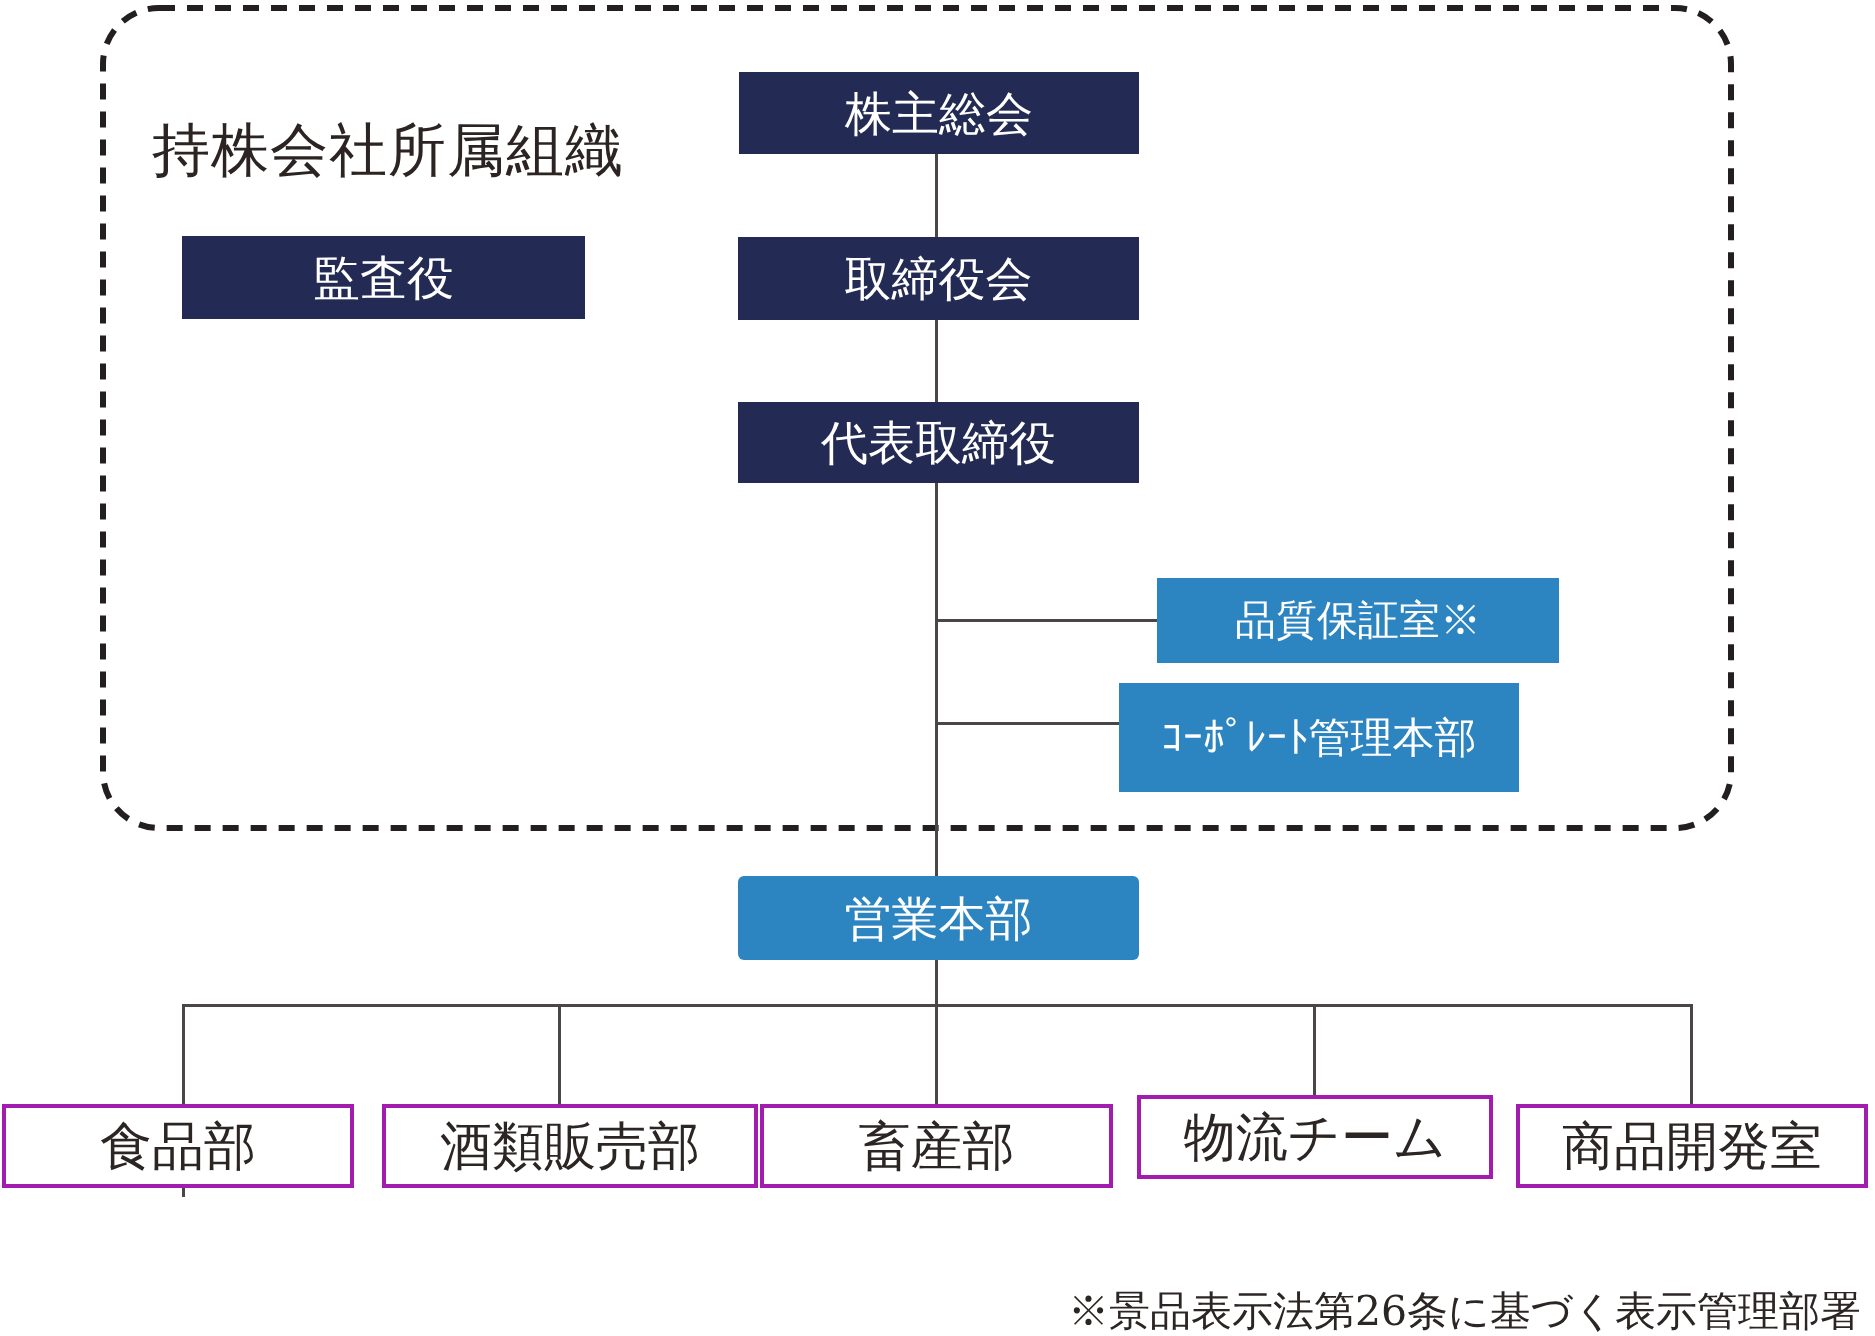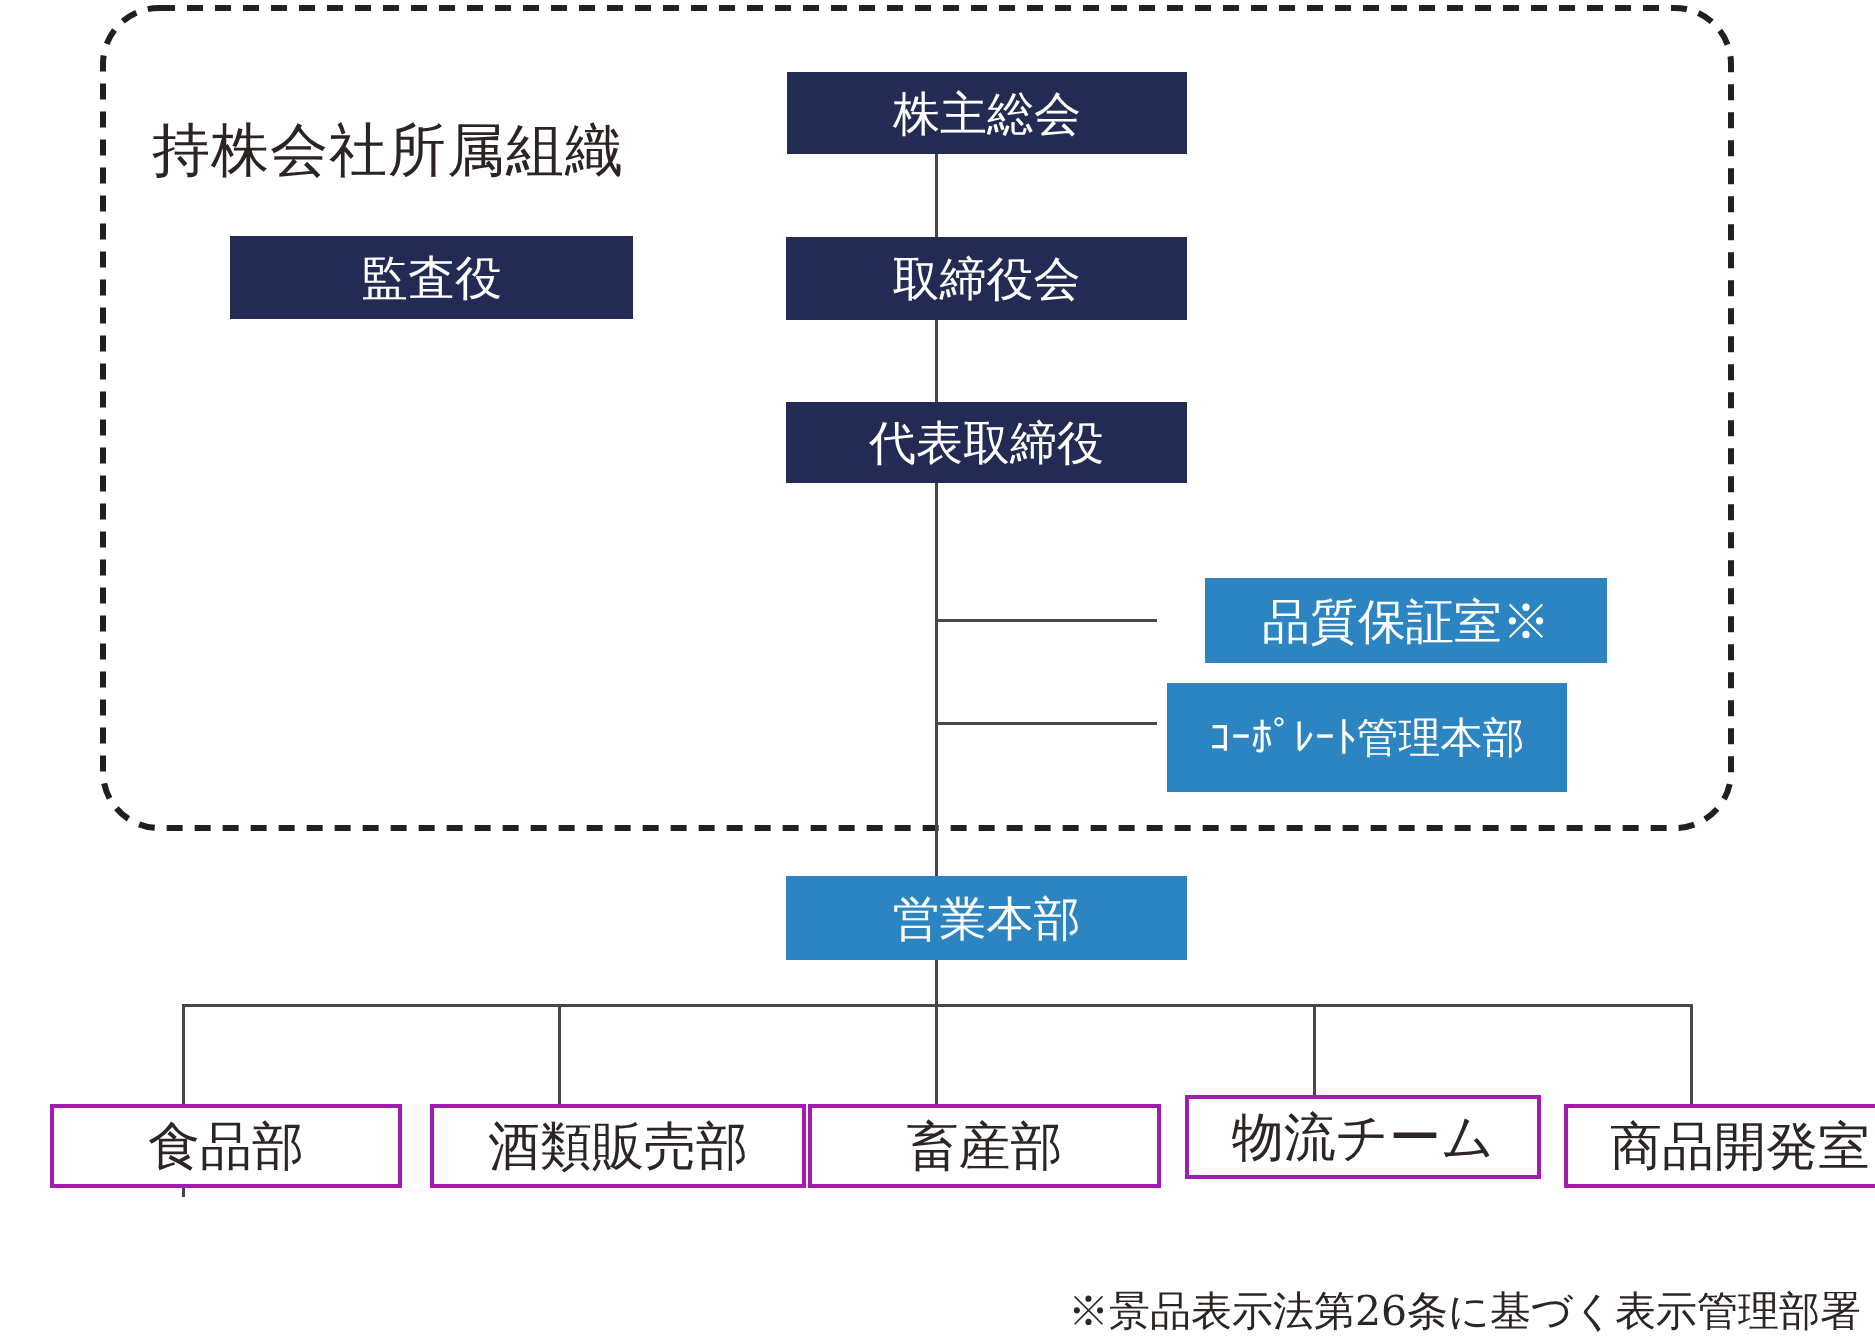--- a/index.html
+++ b/index.html
@@ -12,21 +12,20 @@
     overflow: hidden;
   }
   .node {
     position: absolute;
     display: flex;
     align-items: center;
     justify-content: center;
     box-sizing: border-box;
     white-space: nowrap;
     line-height: 1;
-    margin-left: 48px;
   }
   .navy  { background: #232b54; color: #ffffff; font-size: 47px; }
   .blue  { background: #2c85c0; color: #ffffff; font-size: 47px; }
   .white { background: #ffffff; border: 4px solid #a21caf; color: #2b2523; font-size: 52px; }
   .line  { position: absolute; background: #4a4646; }
   .dashed-svg { position: absolute; left: 97px; top: 2px; }
   #group-label {
     position: absolute;
     left: 152px;
     top: 112px;
@@ -42,24 +41,24 @@
     font-size: 41px;
     color: #2b2523;
     white-space: nowrap;
   }
   
   #box-shareholders { left: 739px; top: 72px;  width: 400px; height: 82px; }
   #box-auditor      { left: 182px; top: 236px; width: 403px; height: 83px; }
   #box-board        { left: 738px; top: 237px; width: 401px; height: 83px; }
   #box-repdirector  { left: 738px; top: 402px; width: 401px; height: 81px; }
   
-  #box-qa           { left: 1157px; top: 578px; width: 402px; height: 85px; font-size: 48px; }
+  #box-qa           { left: 1157px; top: 578px; width: 402px; height: 85px; font-size: 41px; }
   #box-corp         { left: 1119px; top: 683px; width: 400px; height: 109px; font-size: 42px; }
   
-  #box-saleshq      { left: 738px; top: 876px; width: 401px; height: 84px; }
+  #box-saleshq      { left: 738px; top: 876px; width: 401px; height: 84px; border-radius: 6px; }
   
   #box-dept-0 { left: 2px;    top: 1104px; width: 352px; height: 84px; }
   #box-dept-1 { left: 382px;  top: 1104px; width: 376px; height: 84px; }
   #box-dept-2 { left: 760px;  top: 1104px; width: 353px; height: 84px; }
   #box-dept-3 { left: 1137px; top: 1095px; width: 356px; height: 84px; }
   #box-dept-4 { left: 1516px; top: 1104px; width: 352px; height: 84px; }
   
   #v-sh-board   { left: 935px; top: 154px;  width: 3px; height: 84px; }
   #v-board-rep  { left: 935px; top: 320px;  width: 3px; height: 83px; }
   #v-rep-sales  { left: 935px; top: 483px;  width: 3px; height: 394px; }

